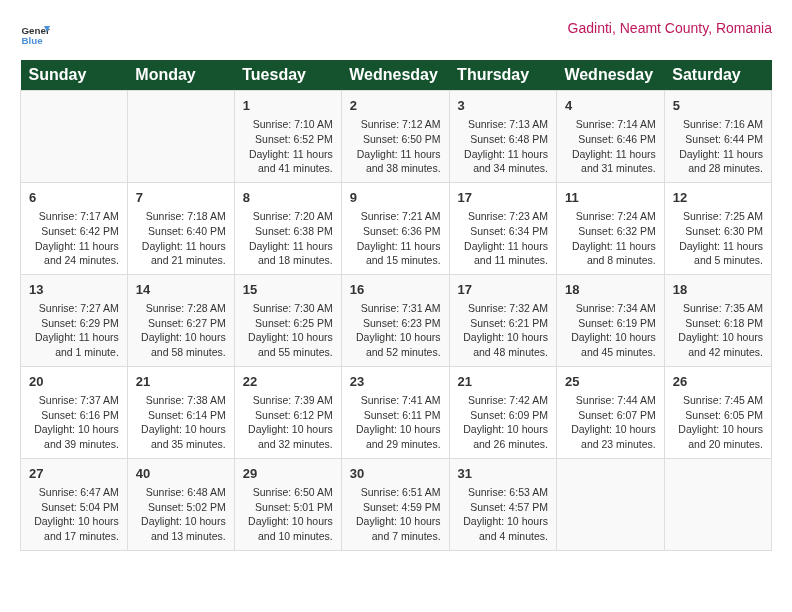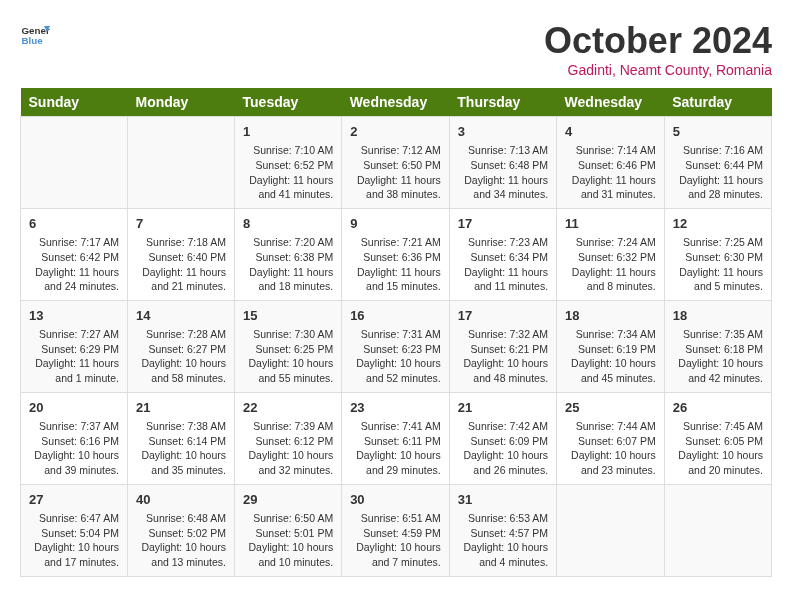--- a/index.html
+++ b/index.html
@@ -36,25 +36,25 @@
     .location {
       font-size: 14px;
       color: #be185d;
     }
     table {
       width: 100%;
       border-collapse: collapse;
       font-size: 11px;
     }
     thead tr th {
-      background-color: #4d7c0f;
+      background-color: #14532d;
       color: white;
       text-align: left;
       padding: 6px 8px;
-      font-size: 14px;
+      font-size: 16px;
       font-weight: bold;
     }
     tbody tr td {
       border: 1px solid #ddd;
       vertical-align: top;
       padding: 6px 8px;
       width: 108px;
       min-height: 80px;
       color: #333;
       line-height: 1.4;
@@ -85,21 +85,20 @@
 
 <div class="header">
   <div class="logo">
     <svg class="logo-icon" viewBox="0 0 40 40" xmlns="http://www.w3.org/2000/svg">
       <text x="2" y="18" font-size="13" font-weight="bold" fill="#333">General</text>
       <text x="2" y="32" font-size="13" font-weight="bold" fill="#4a90d9">Blue</text>
       <polygon points="32,8 40,8 36,16" fill="#4a90d9"></polygon>
     </svg>
   </div>
   <div class="title-section">
-    <div class="month-title">October 2024</div>
     <div class="location">Gadinti, Neamt County, Romania</div>
   </div>
 </div>
 
 <table>
   <thead>
     <tr id="header-row">
     <th>Sunday</th>
         <th>Monday</th>
         <th>Tuesday</th>

